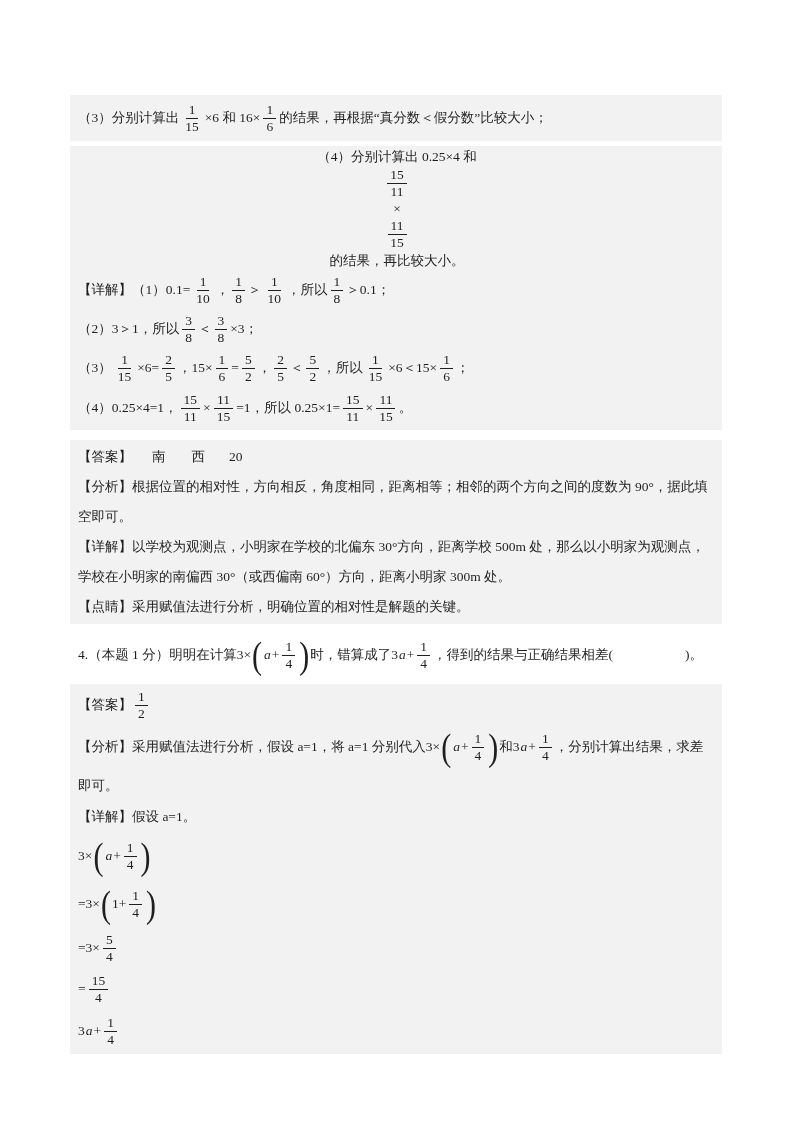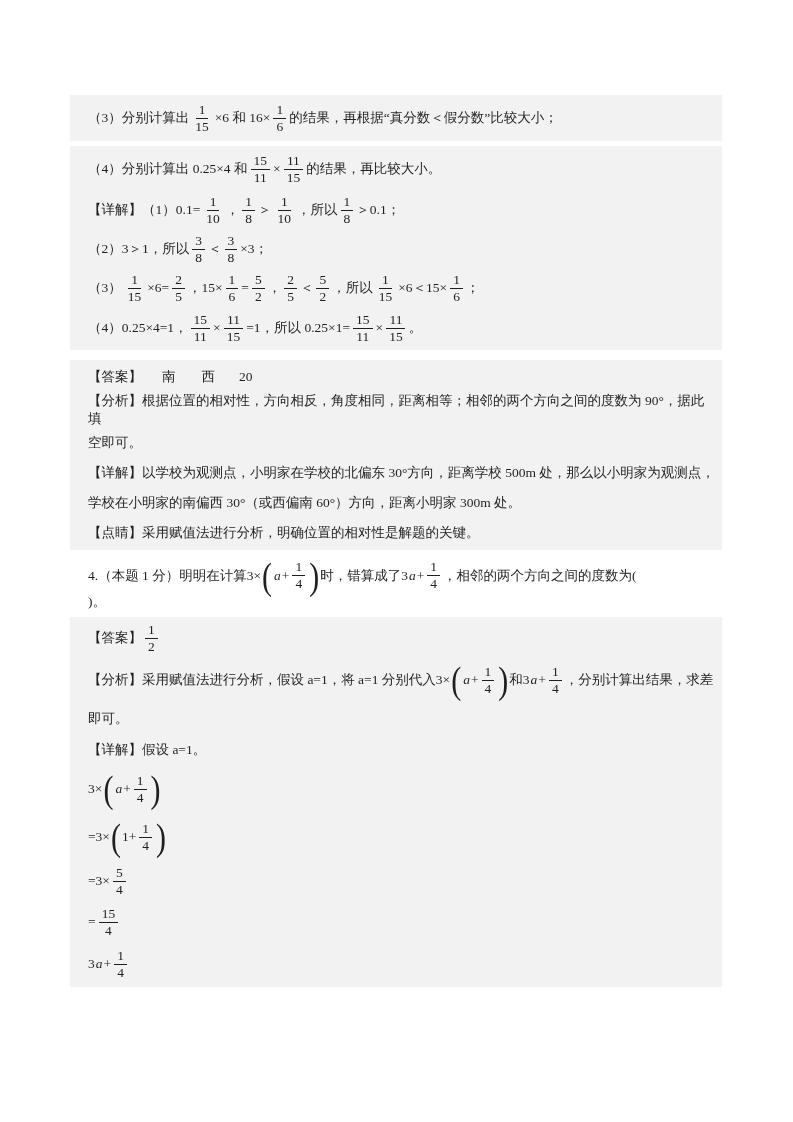--- a/index.html
+++ b/index.html
@@ -27,21 +27,20 @@
     padding: 2px 6px 2px 8px;
   }
   .sec.text {
     background: transparent;
     padding: 0 6px 0 8px;
   }
   .line {
     display: flex;
     flex-wrap: wrap;
     align-items: center;
-    margin-left: 10px;
   }
   .t { white-space: pre-wrap; }
   .it {
     font-style: italic;
     padding: 0 1px;
   }
   .frac {
     display: inline-flex;
     flex-direction: column;
     align-items: center;
@@ -74,21 +73,21 @@
         </span>
         <span class="t">×6 和 16×</span>
         <span class="frac">
           <span class="fn">1</span>
           <span class="fd">6</span>
         </span>
         <span class="t">的结果，再根据“真分数＜假分数”比较大小；</span>
       </div>
     </div>
     <div class="sec gray" style="margin-bottom: 10px;">
-      <div class="line" style="min-height: 42px;">
+      <div class="line" style="min-height: 42px; flex-direction: column;">
         <span class="t">（4）分别计算出 0.25×4 和</span>
         <span class="frac">
           <span class="fn">15</span>
           <span class="fd">11</span>
         </span>
         <span class="t">×</span>
         <span class="frac">
           <span class="fn">11</span>
           <span class="fd">15</span>
         </span>
@@ -234,21 +233,21 @@
           <span class="fd">4</span>
         </span>
         <span class="paren">)</span>
         <span class="t">时，错算成了3</span>
         <span class="t it">a</span>
         <span class="t">+</span>
         <span class="frac">
           <span class="fn">1</span>
           <span class="fd">4</span>
         </span>
-        <span class="t">，相邻的两个方向之间的度数为(</span>
+        <span class="t">，得到的结果与正确结果相差(</span>
         <span class="sp" style="width: 72px;"></span>
         <span class="t">)。</span>
       </div>
     </div>
     <div class="sec gray">
       <div class="line" style="min-height: 38px;">
         <span class="t">【答案】</span>
         <span class="frac">
           <span class="fn">1</span>
           <span class="fd">2</span>

